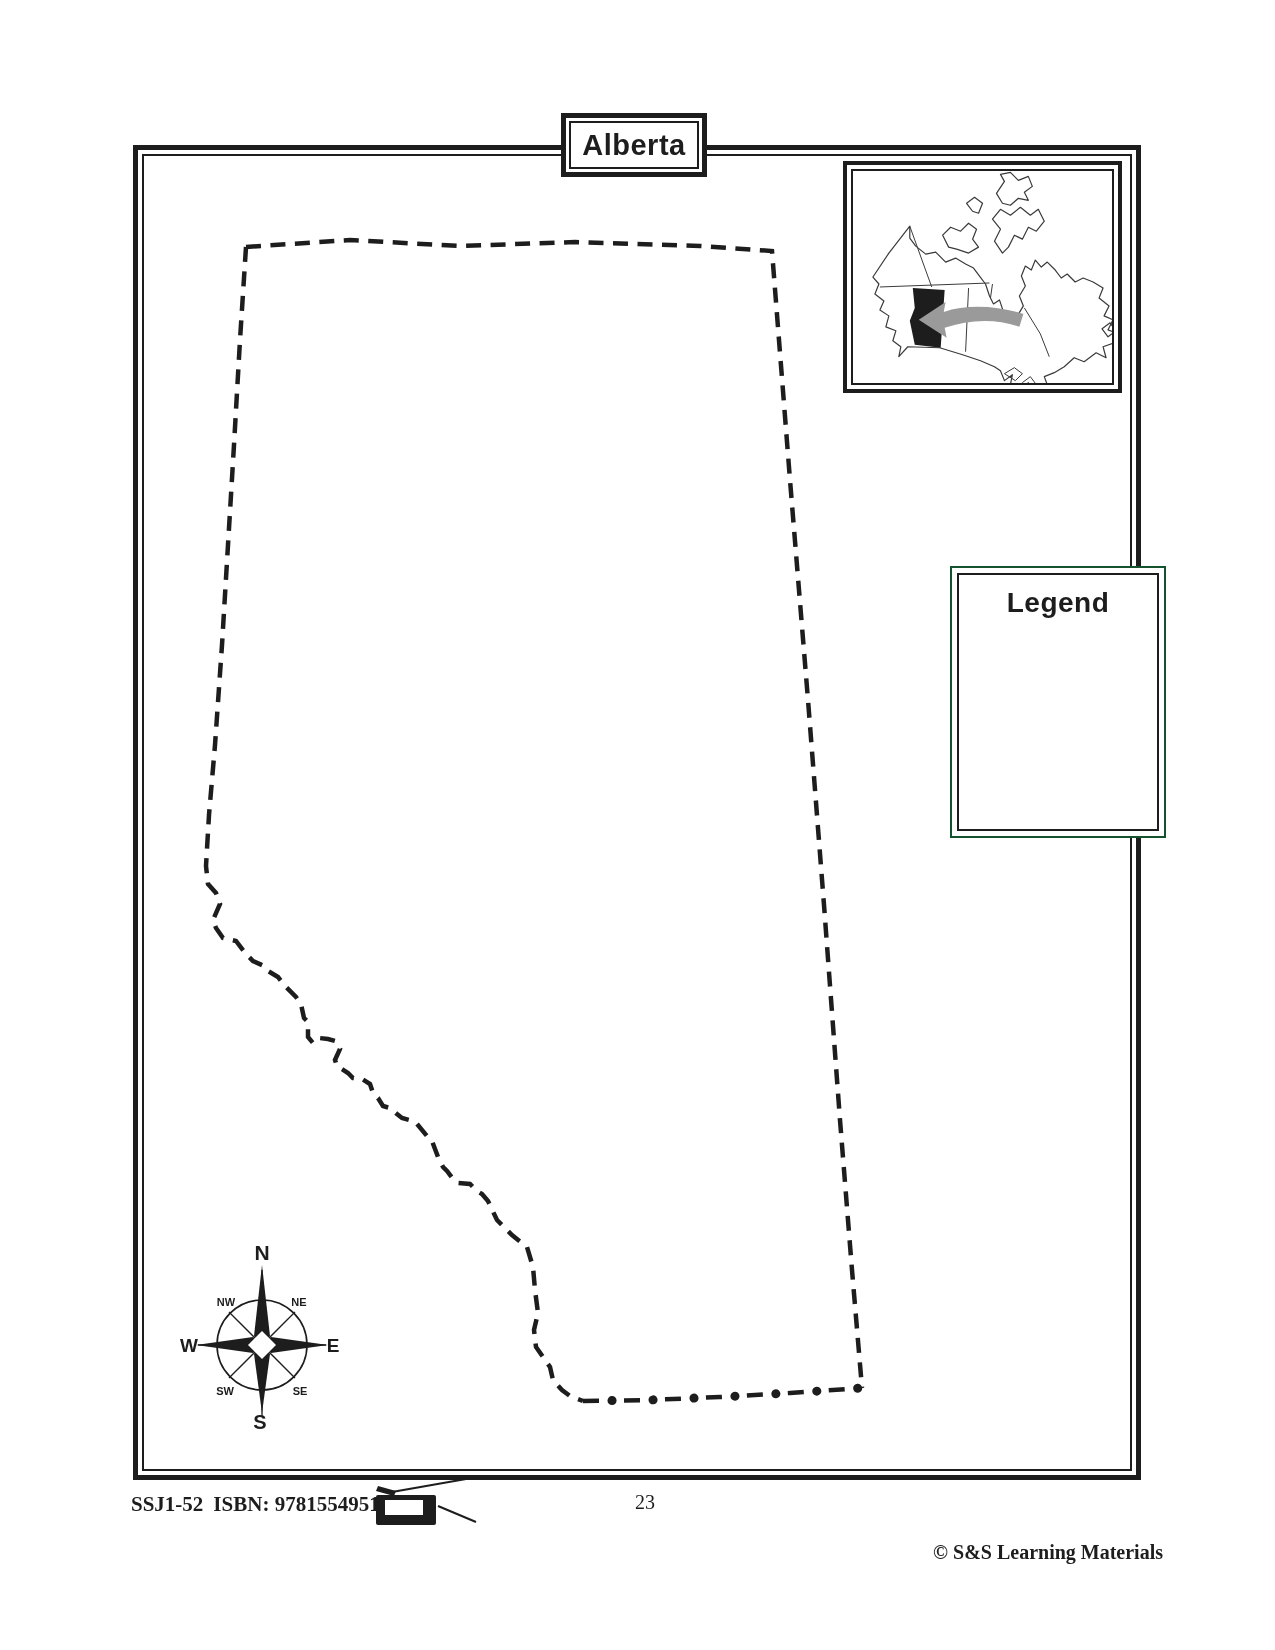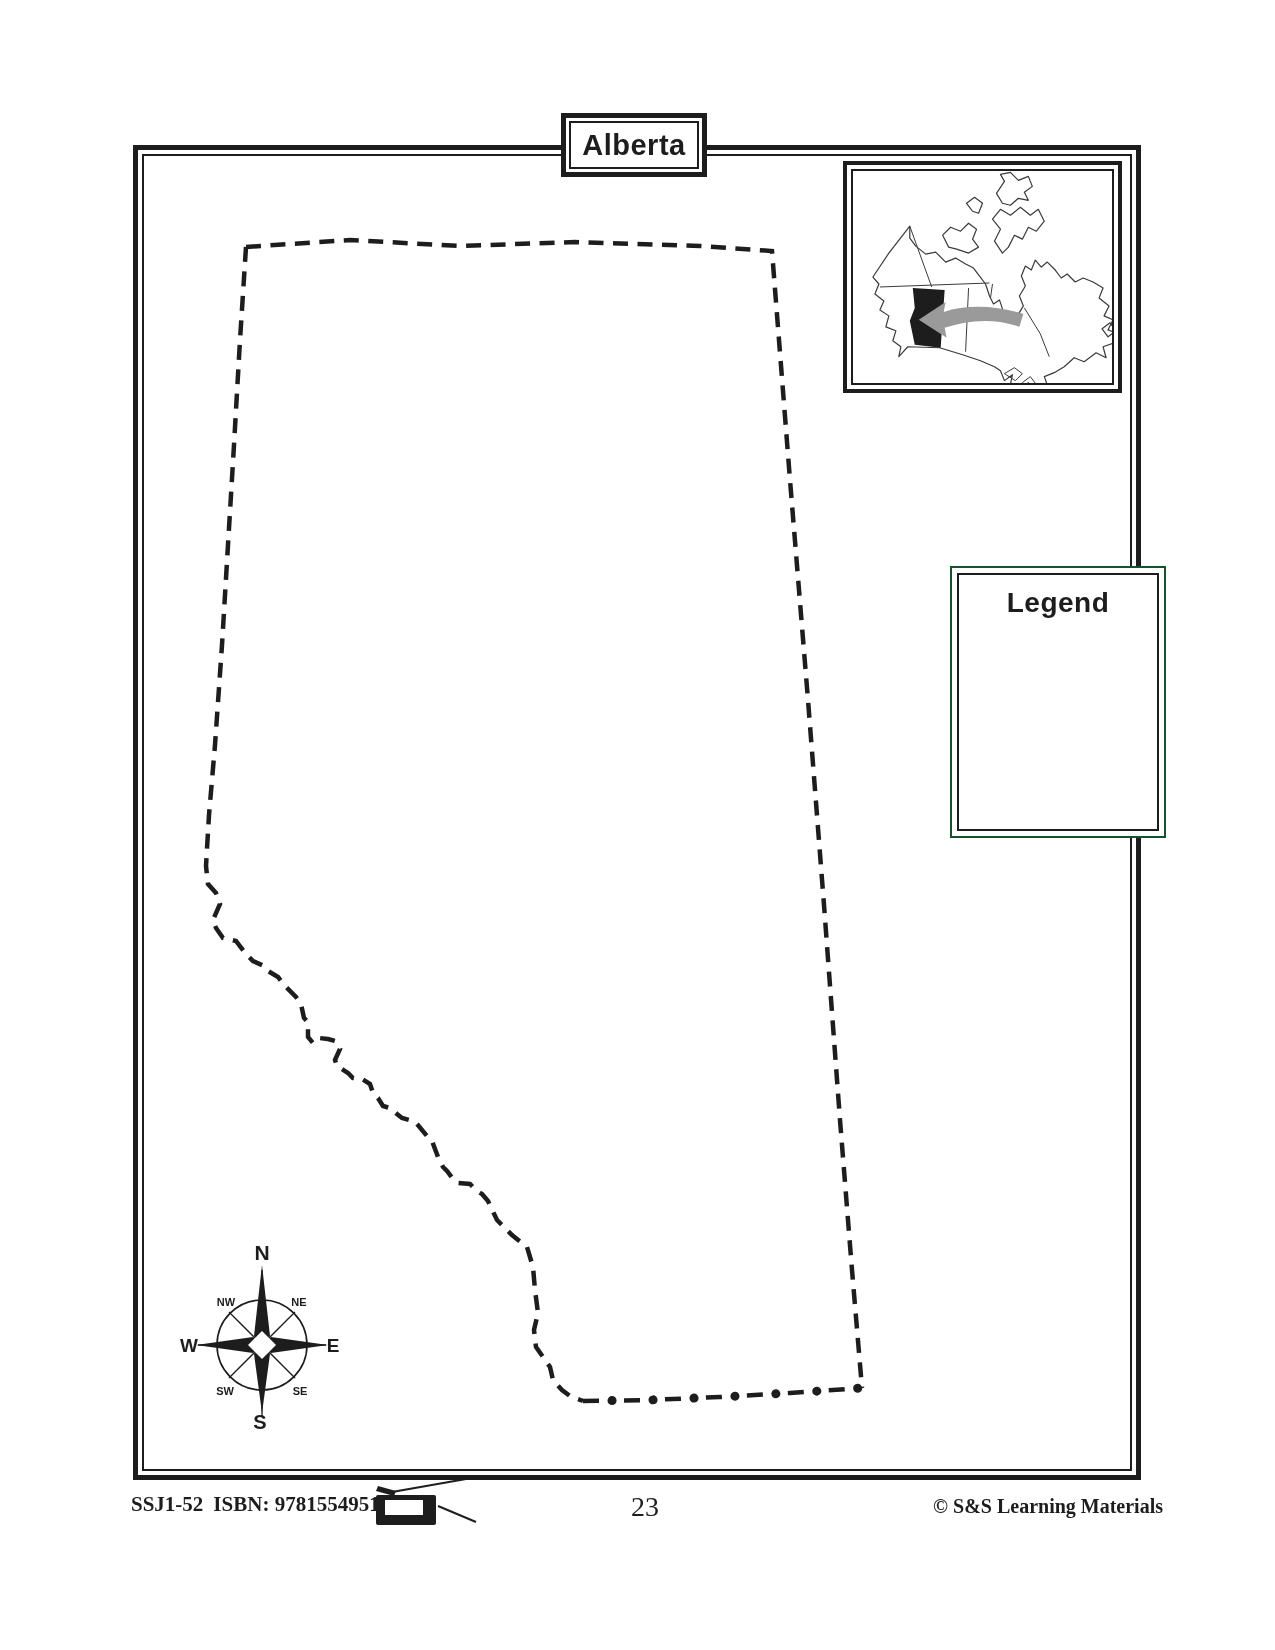--- a/index.html
+++ b/index.html
@@ -18,22 +18,22 @@
   
   .inset-box{left:843px;top:161px;width:279px;height:232px;background:#fff;border:4px solid #1d1d1d;box-sizing:border-box;z-index:5;}
   .inset-box-inner{position:absolute;inset:4px;border:2px solid #1d1d1d;overflow:hidden;}
   
   .legend-box{left:906px;top:566px;width:216px;height:272px;background:#fff;border:2px solid #14532d;box-sizing:border-box;z-index:5;margin-left:44px;}
   .legend-box-inner{position:absolute;inset:5px;border:2px solid #1d1d1d;text-align:center;}
   .legend-title{margin-top:12px;font-size:28px;font-weight:bold;letter-spacing:0.5px;}
   
   .footer-left{left:131px;top:1492px;font-family:"Liberation Serif",serif;font-weight:bold;font-size:21px;white-space:nowrap;}
   .footer-left .sep{display:inline-block;width:10px;}
-  .footer-page{left:600px;top:1491px;width:90px;text-align:center;font-family:"Liberation Serif",serif;font-size:28px;}
-  .footer-right{right:112px;top:1495px;font-family:"Liberation Serif",serif;font-weight:bold;font-size:20px;white-space:nowrap;}
+  .footer-page{left:600px;top:1491px;width:90px;text-align:center;font-family:"Liberation Serif",serif;font-size:20px;}
+  .footer-right{right:112px;top:1541px;font-family:"Liberation Serif",serif;font-weight:bold;font-size:20px;white-space:nowrap;}
   svg{display:block;}
   .nolines{pointer-events:none;}
 </style>
 </head>
 <body>
 
 <div class="canvas">
 
   <div class="abs page-border-outer"></div>
   <div class="abs page-border-inner"></div>

